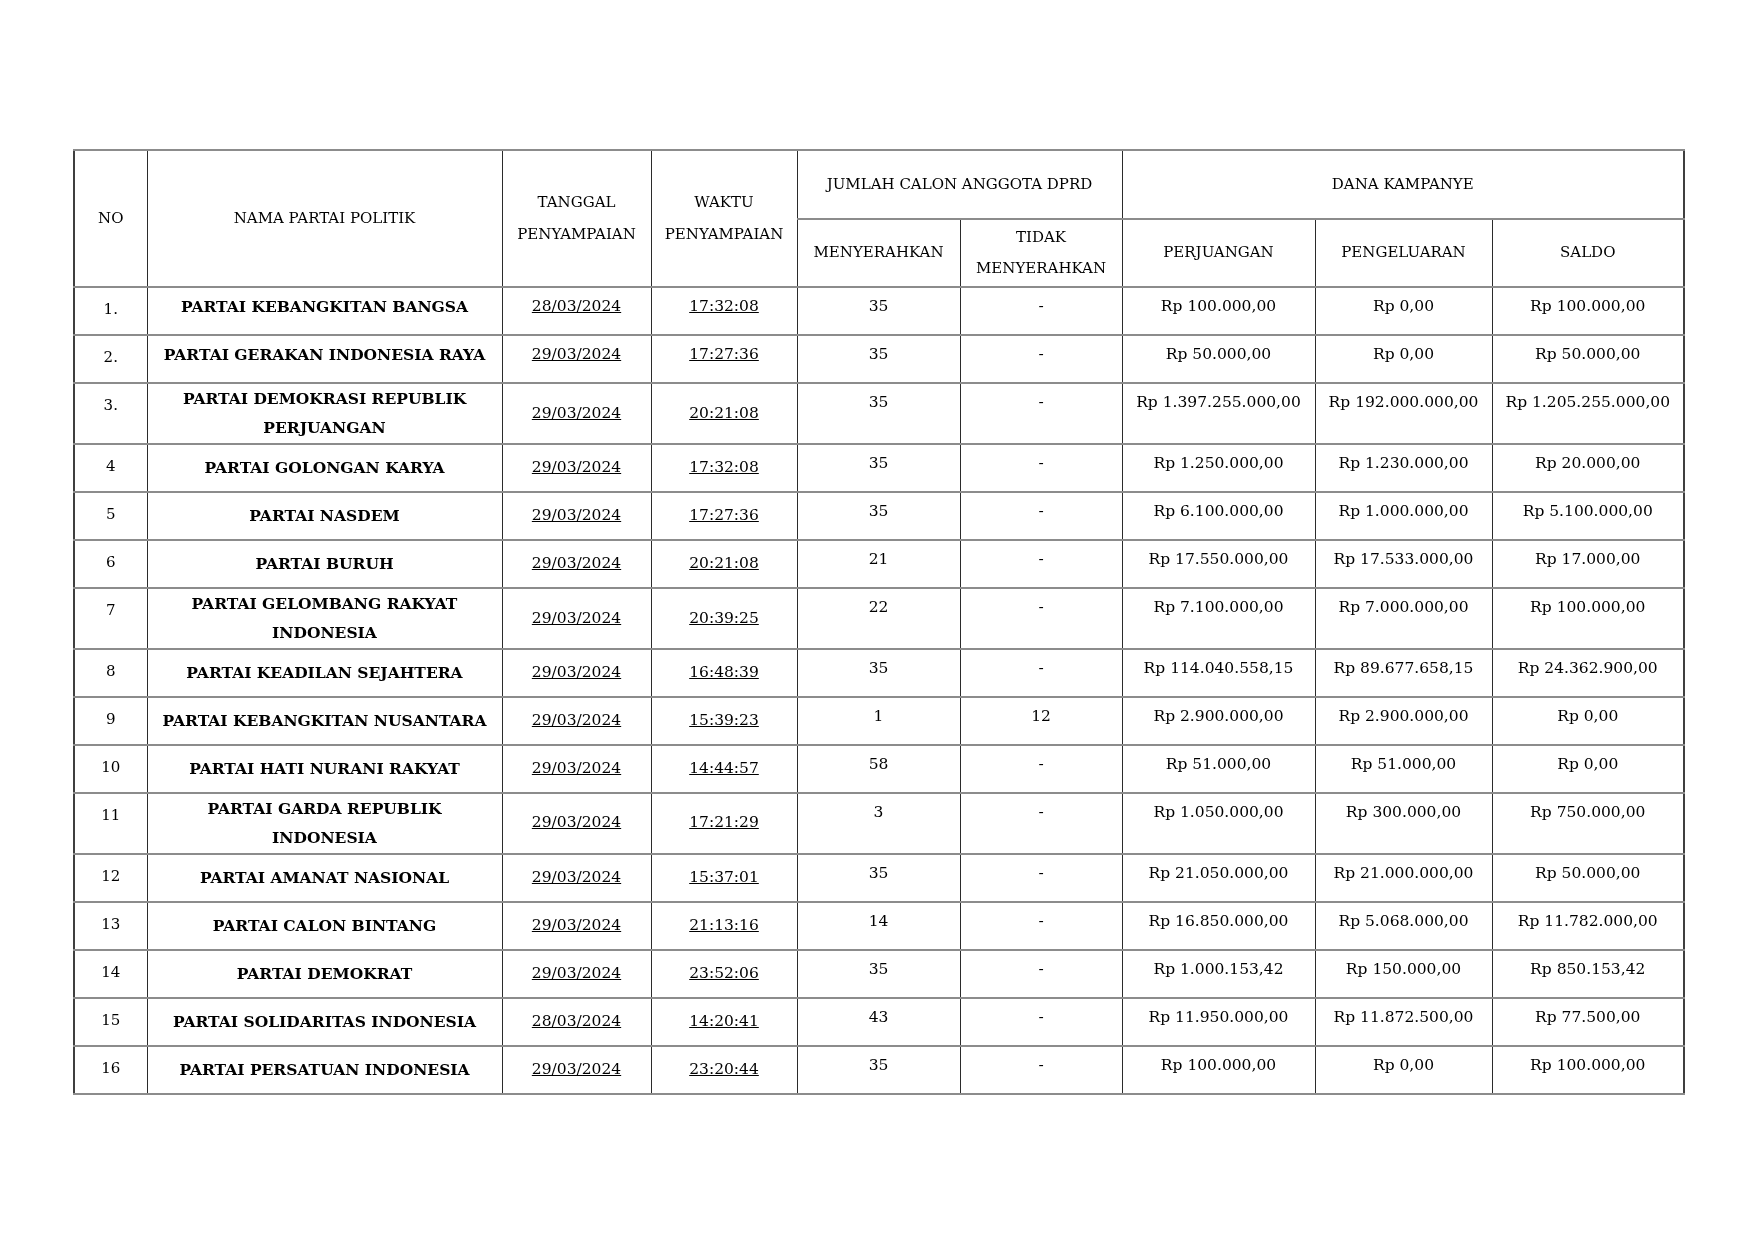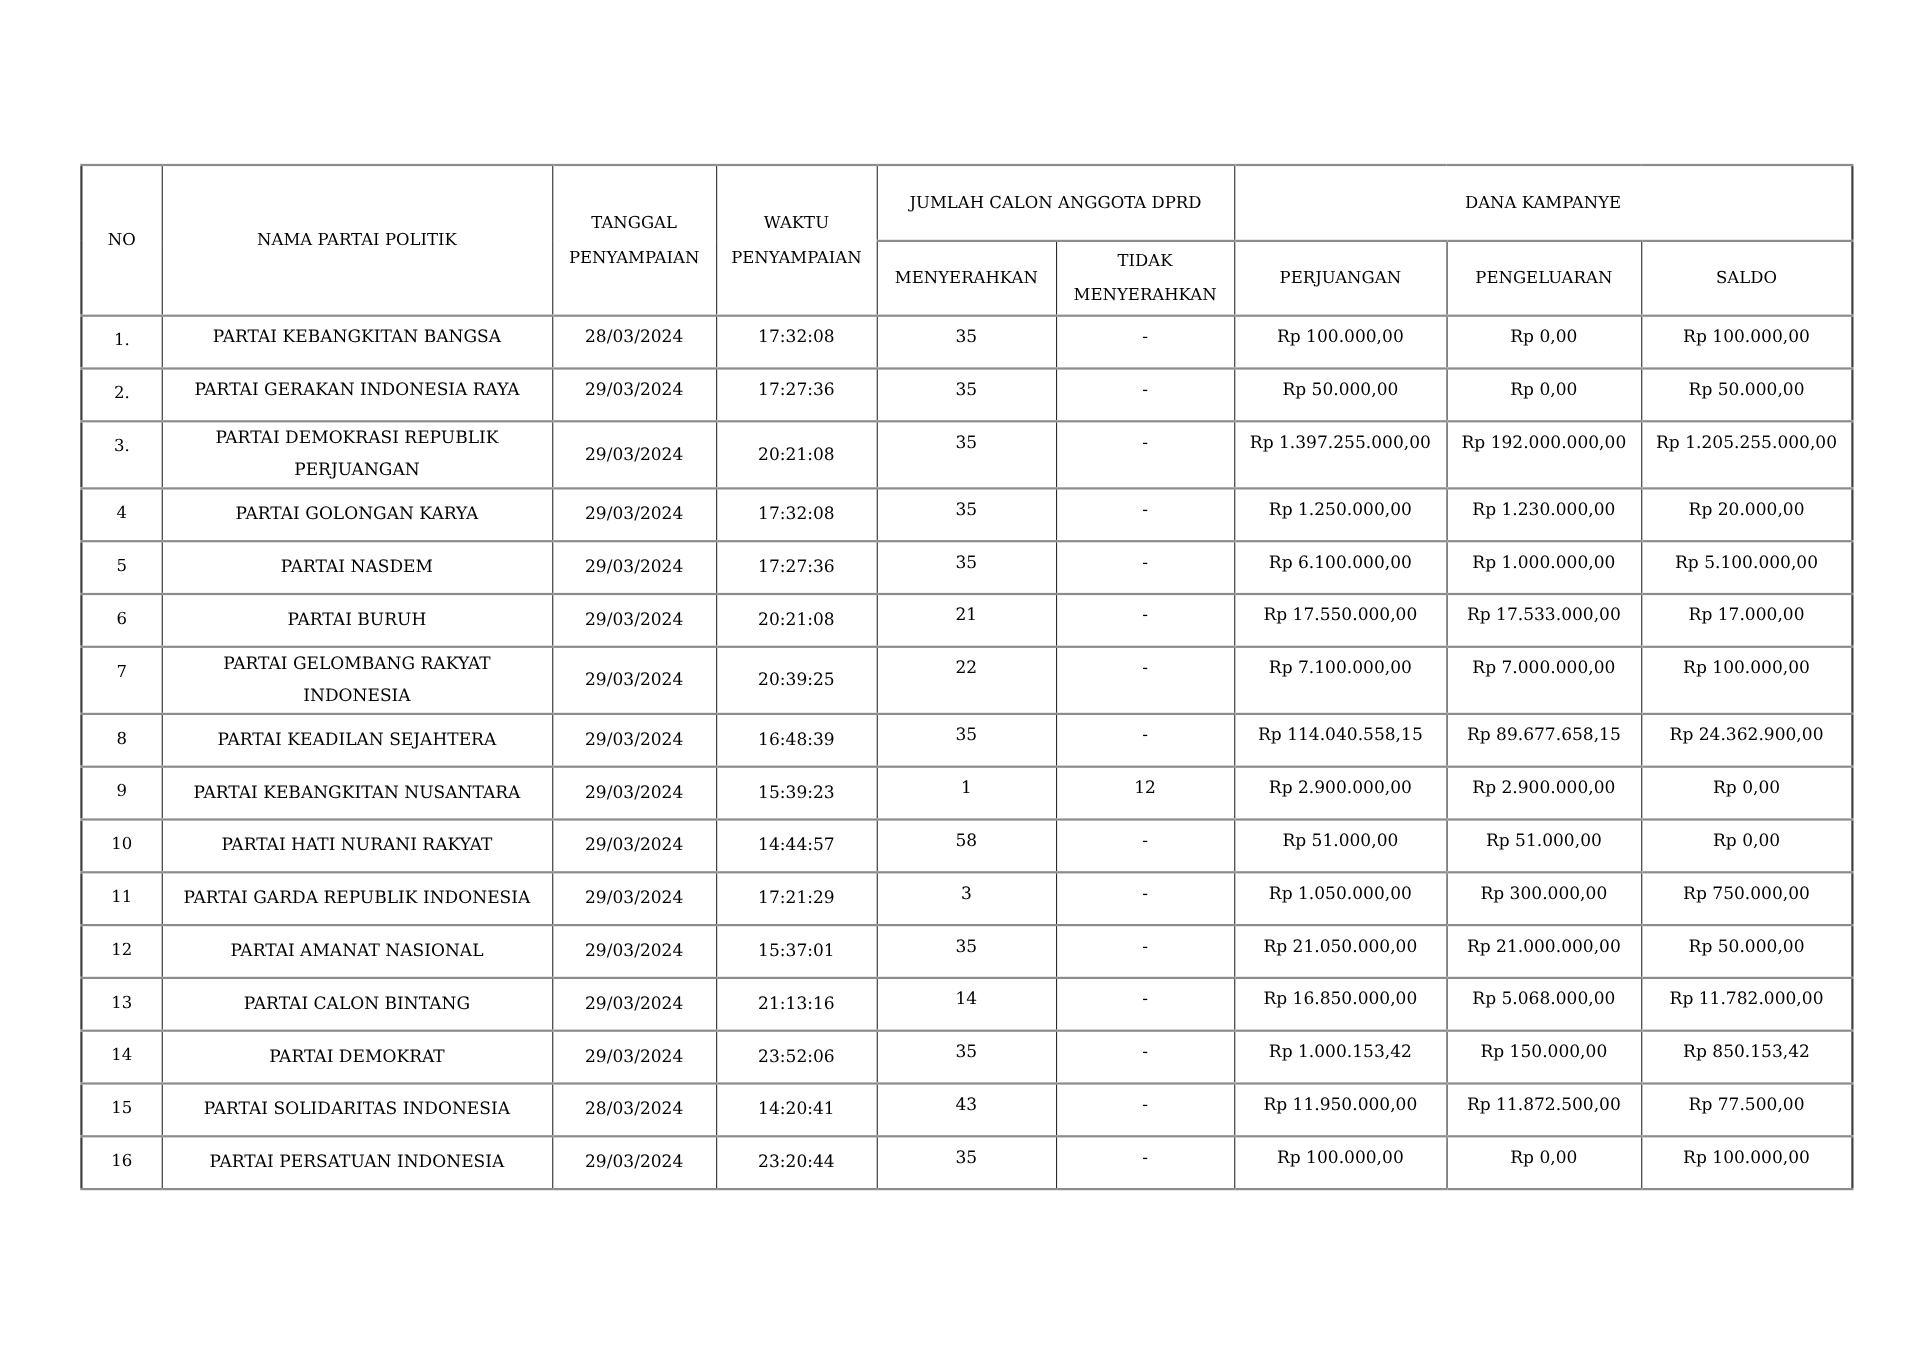--- a/index.html
+++ b/index.html
@@ -58,23 +58,25 @@
     line-height: 1.9;
   }
   td.col-no {
     vertical-align: top;
     padding-top: 7px;
     font-size: 15px;
   }
   td.col-party {
     vertical-align: middle;
     white-space: pre-line;
+    font-weight: bold;
   }
   td.col-date, td.col-time {
     vertical-align: middle;
+    text-decoration: underline;
   }
   td.col-submitted, td.col-not_submitted,
   td.col-income, td.col-expense, td.col-balance {
     vertical-align: top;
     padding-top: 4px;
   }
   
   tbody tr:nth-child(-n+2) td.col-party,
   tbody tr:nth-child(-n+2) td.col-date,
   tbody tr:nth-child(-n+2) td.col-time {

